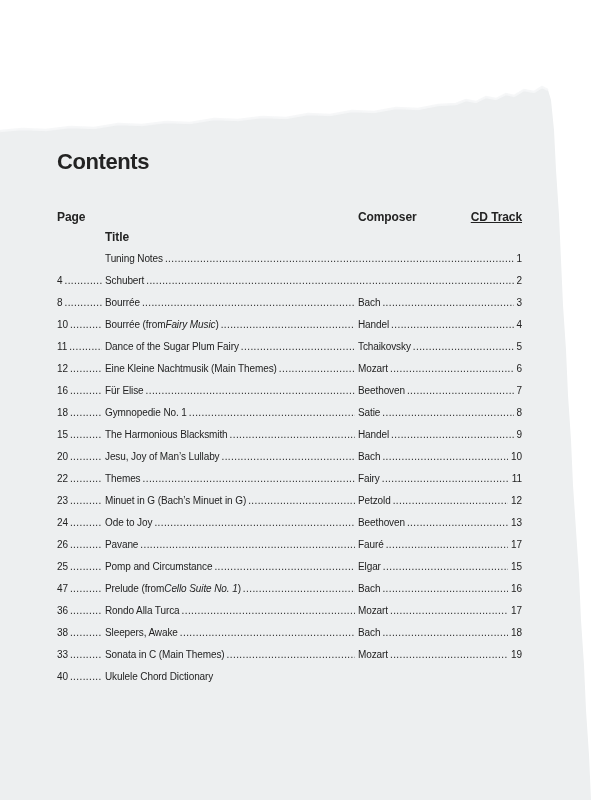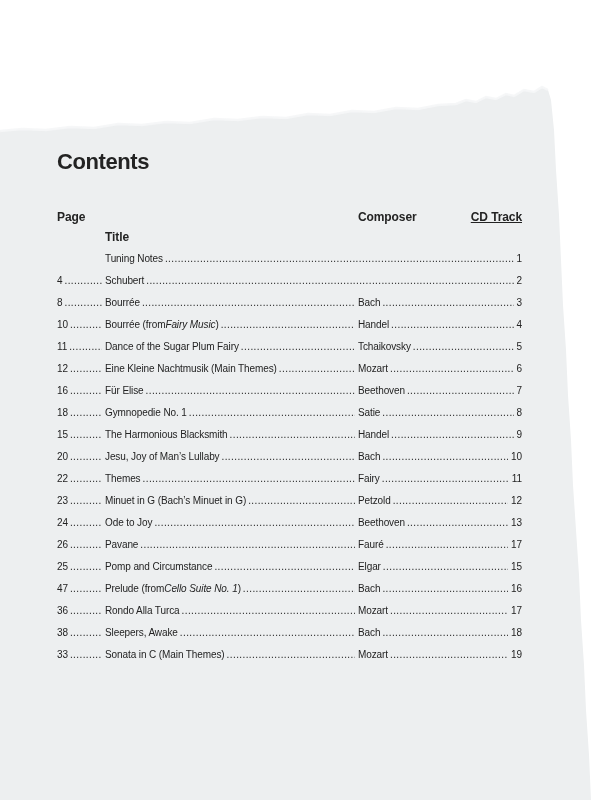--- a/index.html
+++ b/index.html
@@ -405,15 +405,28 @@
       <span class="ital"></span>
       <span></span>
       <span class="leader"></span>
     </span>
     <span class="cell-composer">
       <span>Mozart</span>
       <span class="leader"></span>
     </span>
     <span class="cell-track">19</span>
   </div>
+        <div class="row">
+    <span class="cell-page">
+      <span class="num">40</span>
+      <span class="leader"></span>
+    </span>
+    <span class="cell-title stretch">
+      <span>Ukulele Chord Dictionary</span>
+      <span class="ital"></span>
+      <span></span>
+
+    </span>
+
+  </div>
       </div>
   </div>
 </div>
 
 </body></html>

